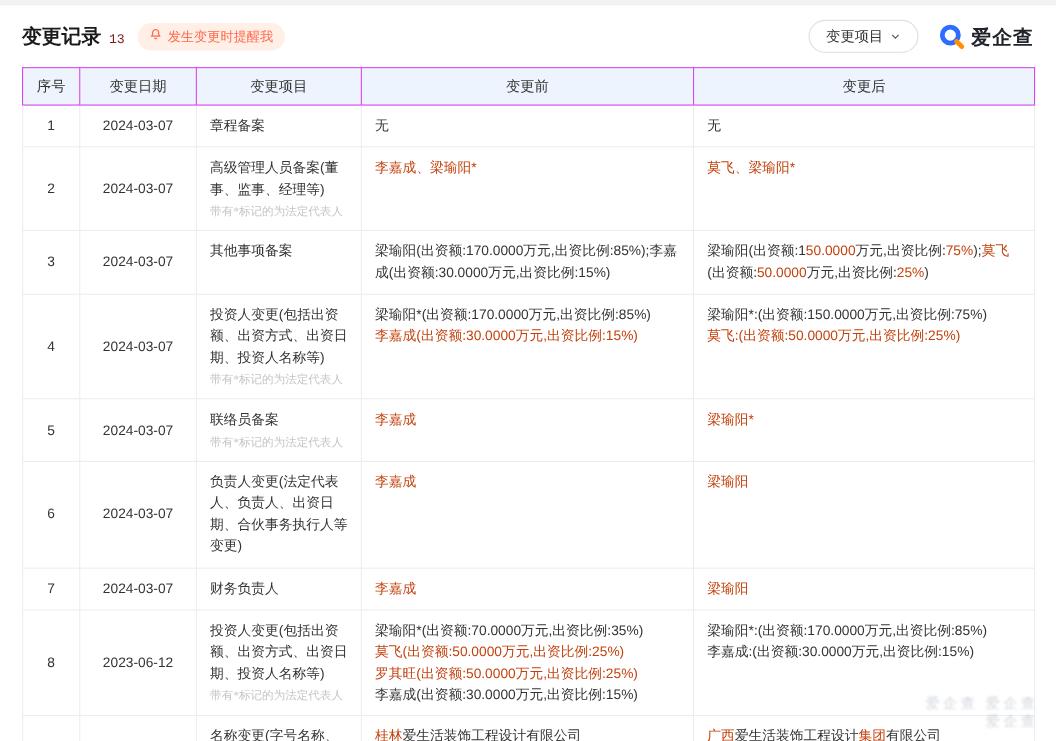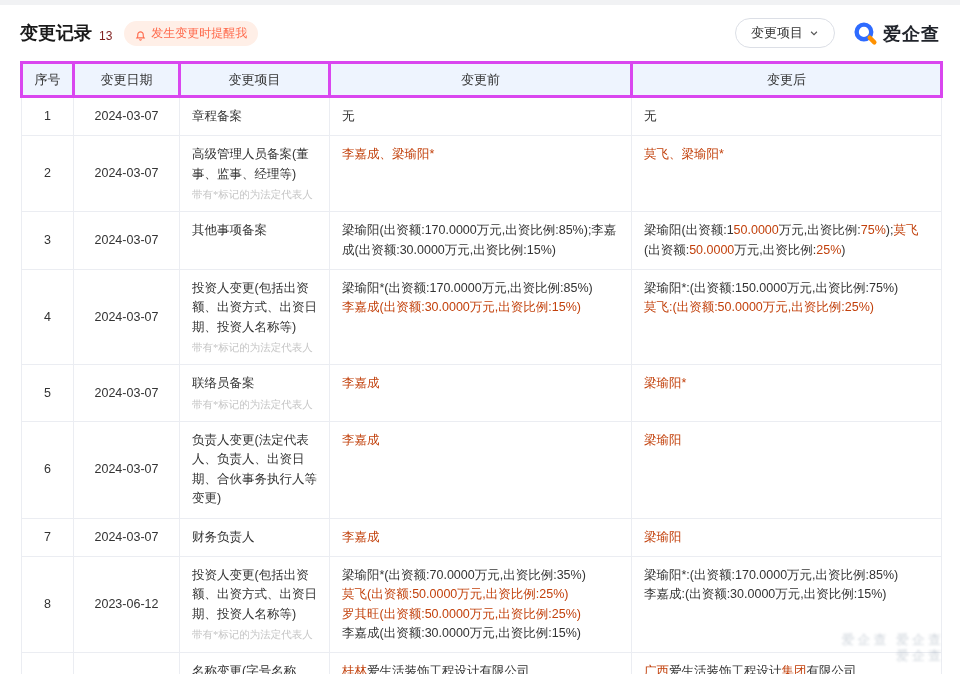--- a/index.html
+++ b/index.html
@@ -1,32 +1,32 @@
 <!DOCTYPE html>
 <html><head>
 <meta charset="utf-8">
 <style>
   * { margin:0; padding:0; box-sizing:border-box; }
   html,body { width:960px; height:674px; overflow:hidden; background:#fff;
     font-family:"Liberation Sans","DejaVu Sans",sans-serif; color:#333; position:relative; }
   .top-strip { height:5px; background:#f1f2f4; }
   .page { padding:13px 20px 0; }
-  .header-bar { display:flex; align-items:center; margin-bottom:13px; }
+  .header-bar { display:flex; align-items:center; margin-bottom:13px;font-family:Liberation Mono, monospace; }
   .title { font-size:18px; font-weight:bold; color:#1a1a1a; }
   .count { font-size:12px; color:#7f1d1d; margin-left:7px; margin-top:5px; }
-  .notify-pill { display:inline-flex; align-items:flex-end; gap:5px; margin-left:12px;
+  .notify-pill { display:inline-flex; align-items:flex-start; gap:5px; margin-left:12px;
     background:#ffefe7; color:#ff6a4c; font-size:12px; padding:4px 11px; border-radius:13px; cursor:pointer; }
   .spacer { flex:1; }
   .btn { display:inline-flex; align-items:center; gap:6px; height:30px; padding:0 15px;
     border:1px solid #dcdfe6; border-radius:16px; background:#fff; font-size:13px; color:#333;
     cursor:pointer; margin-left:10px; font-family:inherit; }
   .brand { display:inline-flex; align-items:flex-end; gap:5px; margin-left:18px; cursor:pointer; }
   .brand-text { font-size:18px; font-weight:bold; color:#21242b; letter-spacing:1px; }
   table { width:100%; border-collapse:collapse; table-layout:fixed; }
-  th { background:#eef4fe; border:3px solid #d946ef; height:34px; font-size:13px;
+  th { background:#eef4fe; border:1px solid #d946ef; height:34px; font-size:13px;
     font-weight:400; color:#333; text-align:center; }
   td { border:1px solid #ebedf2; padding:9px 12px; font-size:12.5px; vertical-align:top;
     line-height:1.55; word-break:break-all; color:#333; }
   td.center { text-align:center; vertical-align:middle; padding:6px 4px; }
   .item-note { color:#c5c5c5; font-size:10.5px; margin-top:3px; line-height:1.45;font-family:Liberation Serif, serif; }
   .red { color:#c2410c; }
   .watermark { position:absolute; right:16px; bottom:10px; text-align:right; color:#9aa7b5;
     opacity:.45; filter:blur(1px); font-size:13px; line-height:1.25; letter-spacing:3px; }
 </style>
 </head>

